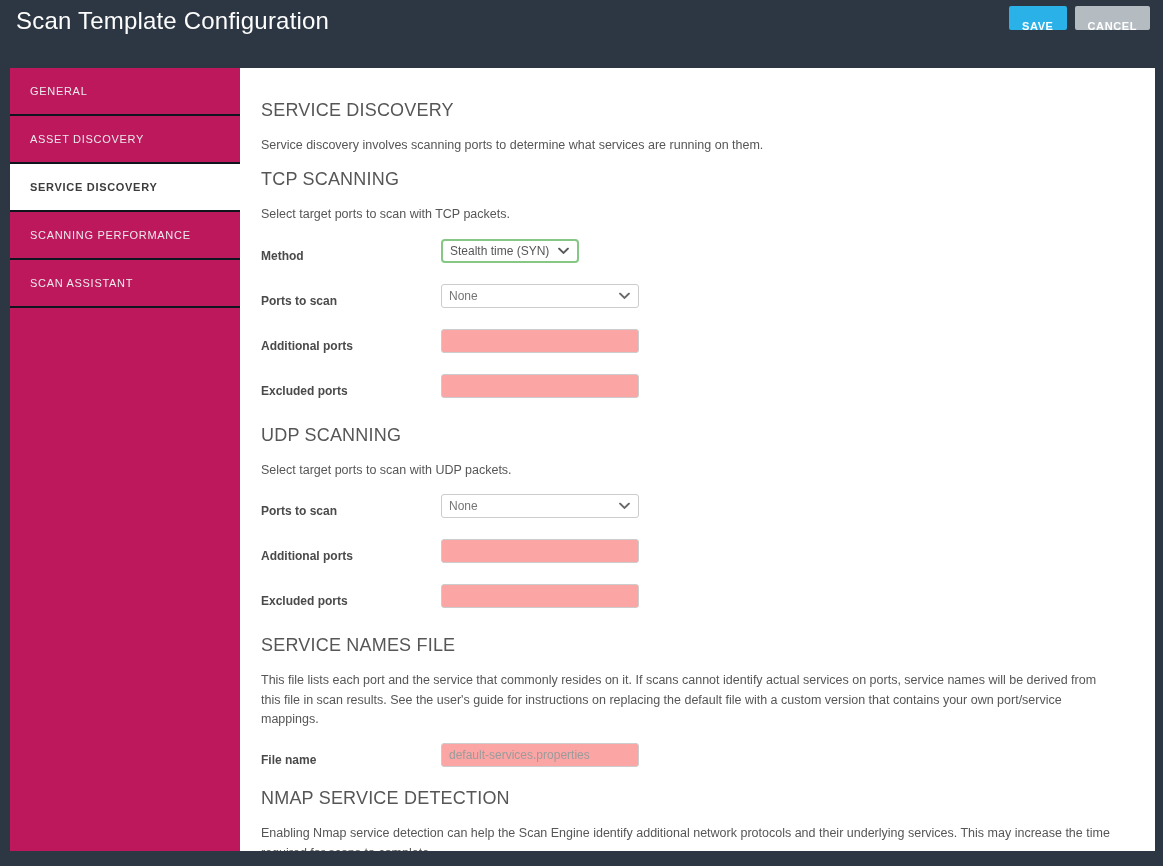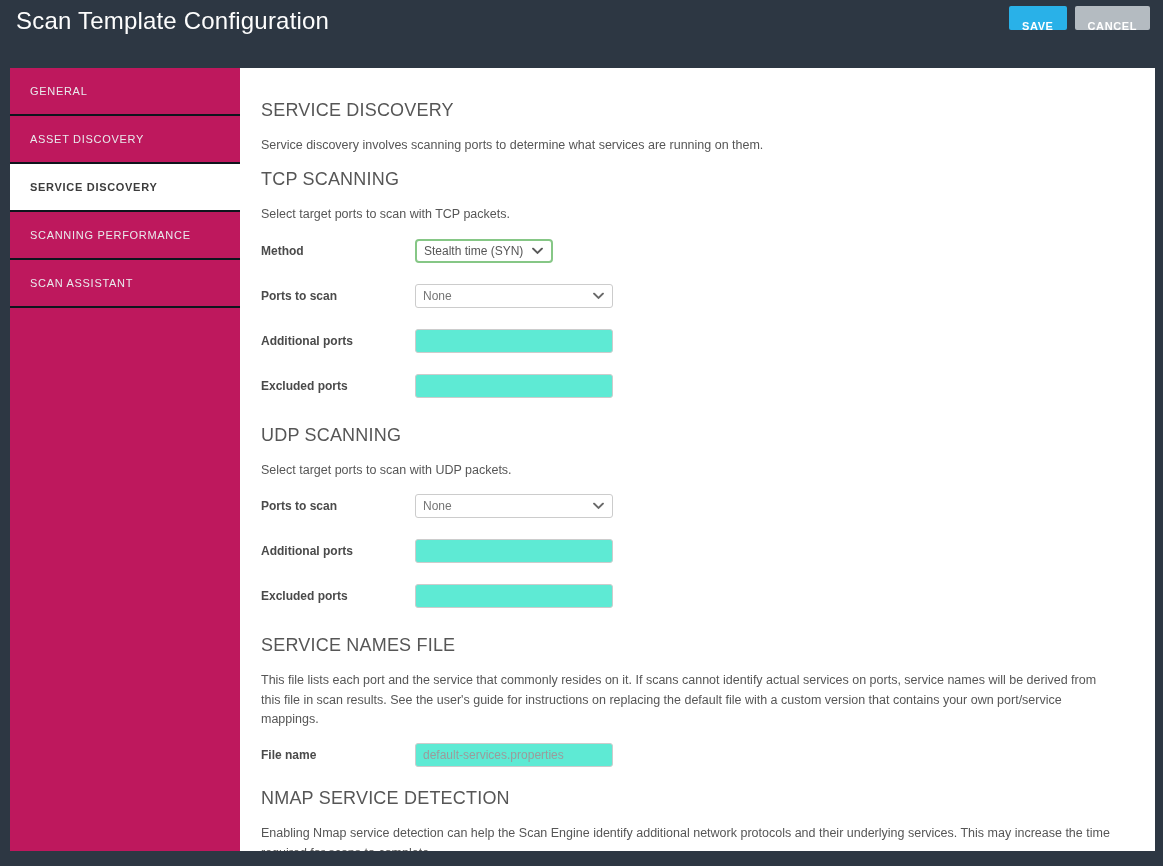--- a/index.html
+++ b/index.html
@@ -53,31 +53,31 @@
   .section-title {
     font-size: 18px; font-weight: 400; color: #565656; letter-spacing: 0.2px;
     margin-bottom: 15px;
   }
   .section-desc {
     font-size: 12.5px; color: #565656; line-height: 1.55; margin-bottom: 14px;
   }
   .section-gap { margin-top: 27px; }
 
   .form-row {
-    display: flex; align-items: center; margin-bottom: 21px;
+    display: flex; align-items: flex-end; margin-bottom: 21px; gap: 26px;
   }
   .form-label {
     width: 154px; flex: 0 0 154px;
     font-size: 12px; font-weight: 700; color: #4a4a4a;
   }
   .text-input {
     width: 198px; height: 24px;
     border: 1px solid #cccccc; border-radius: 3px;
     font-family: "Liberation Sans", sans-serif; font-size: 12px; color: #565656;
-    padding: 0 7px; outline: none; background: #5eead4;
+    padding: 0 7px; outline: none; background: #fca5a5;
   }
   .text-input::placeholder { color: #9b9b9b; }
 
   .select {
     position: relative; height: 24px; background: #ffffff;
     border: 1px solid #cccccc; border-radius: 3px;
     display: flex; align-items: center; padding: 0 26px 0 7px;
     font-size: 12px; color: #757575; cursor: pointer;
   }
   .select-wide { width: 198px; }

